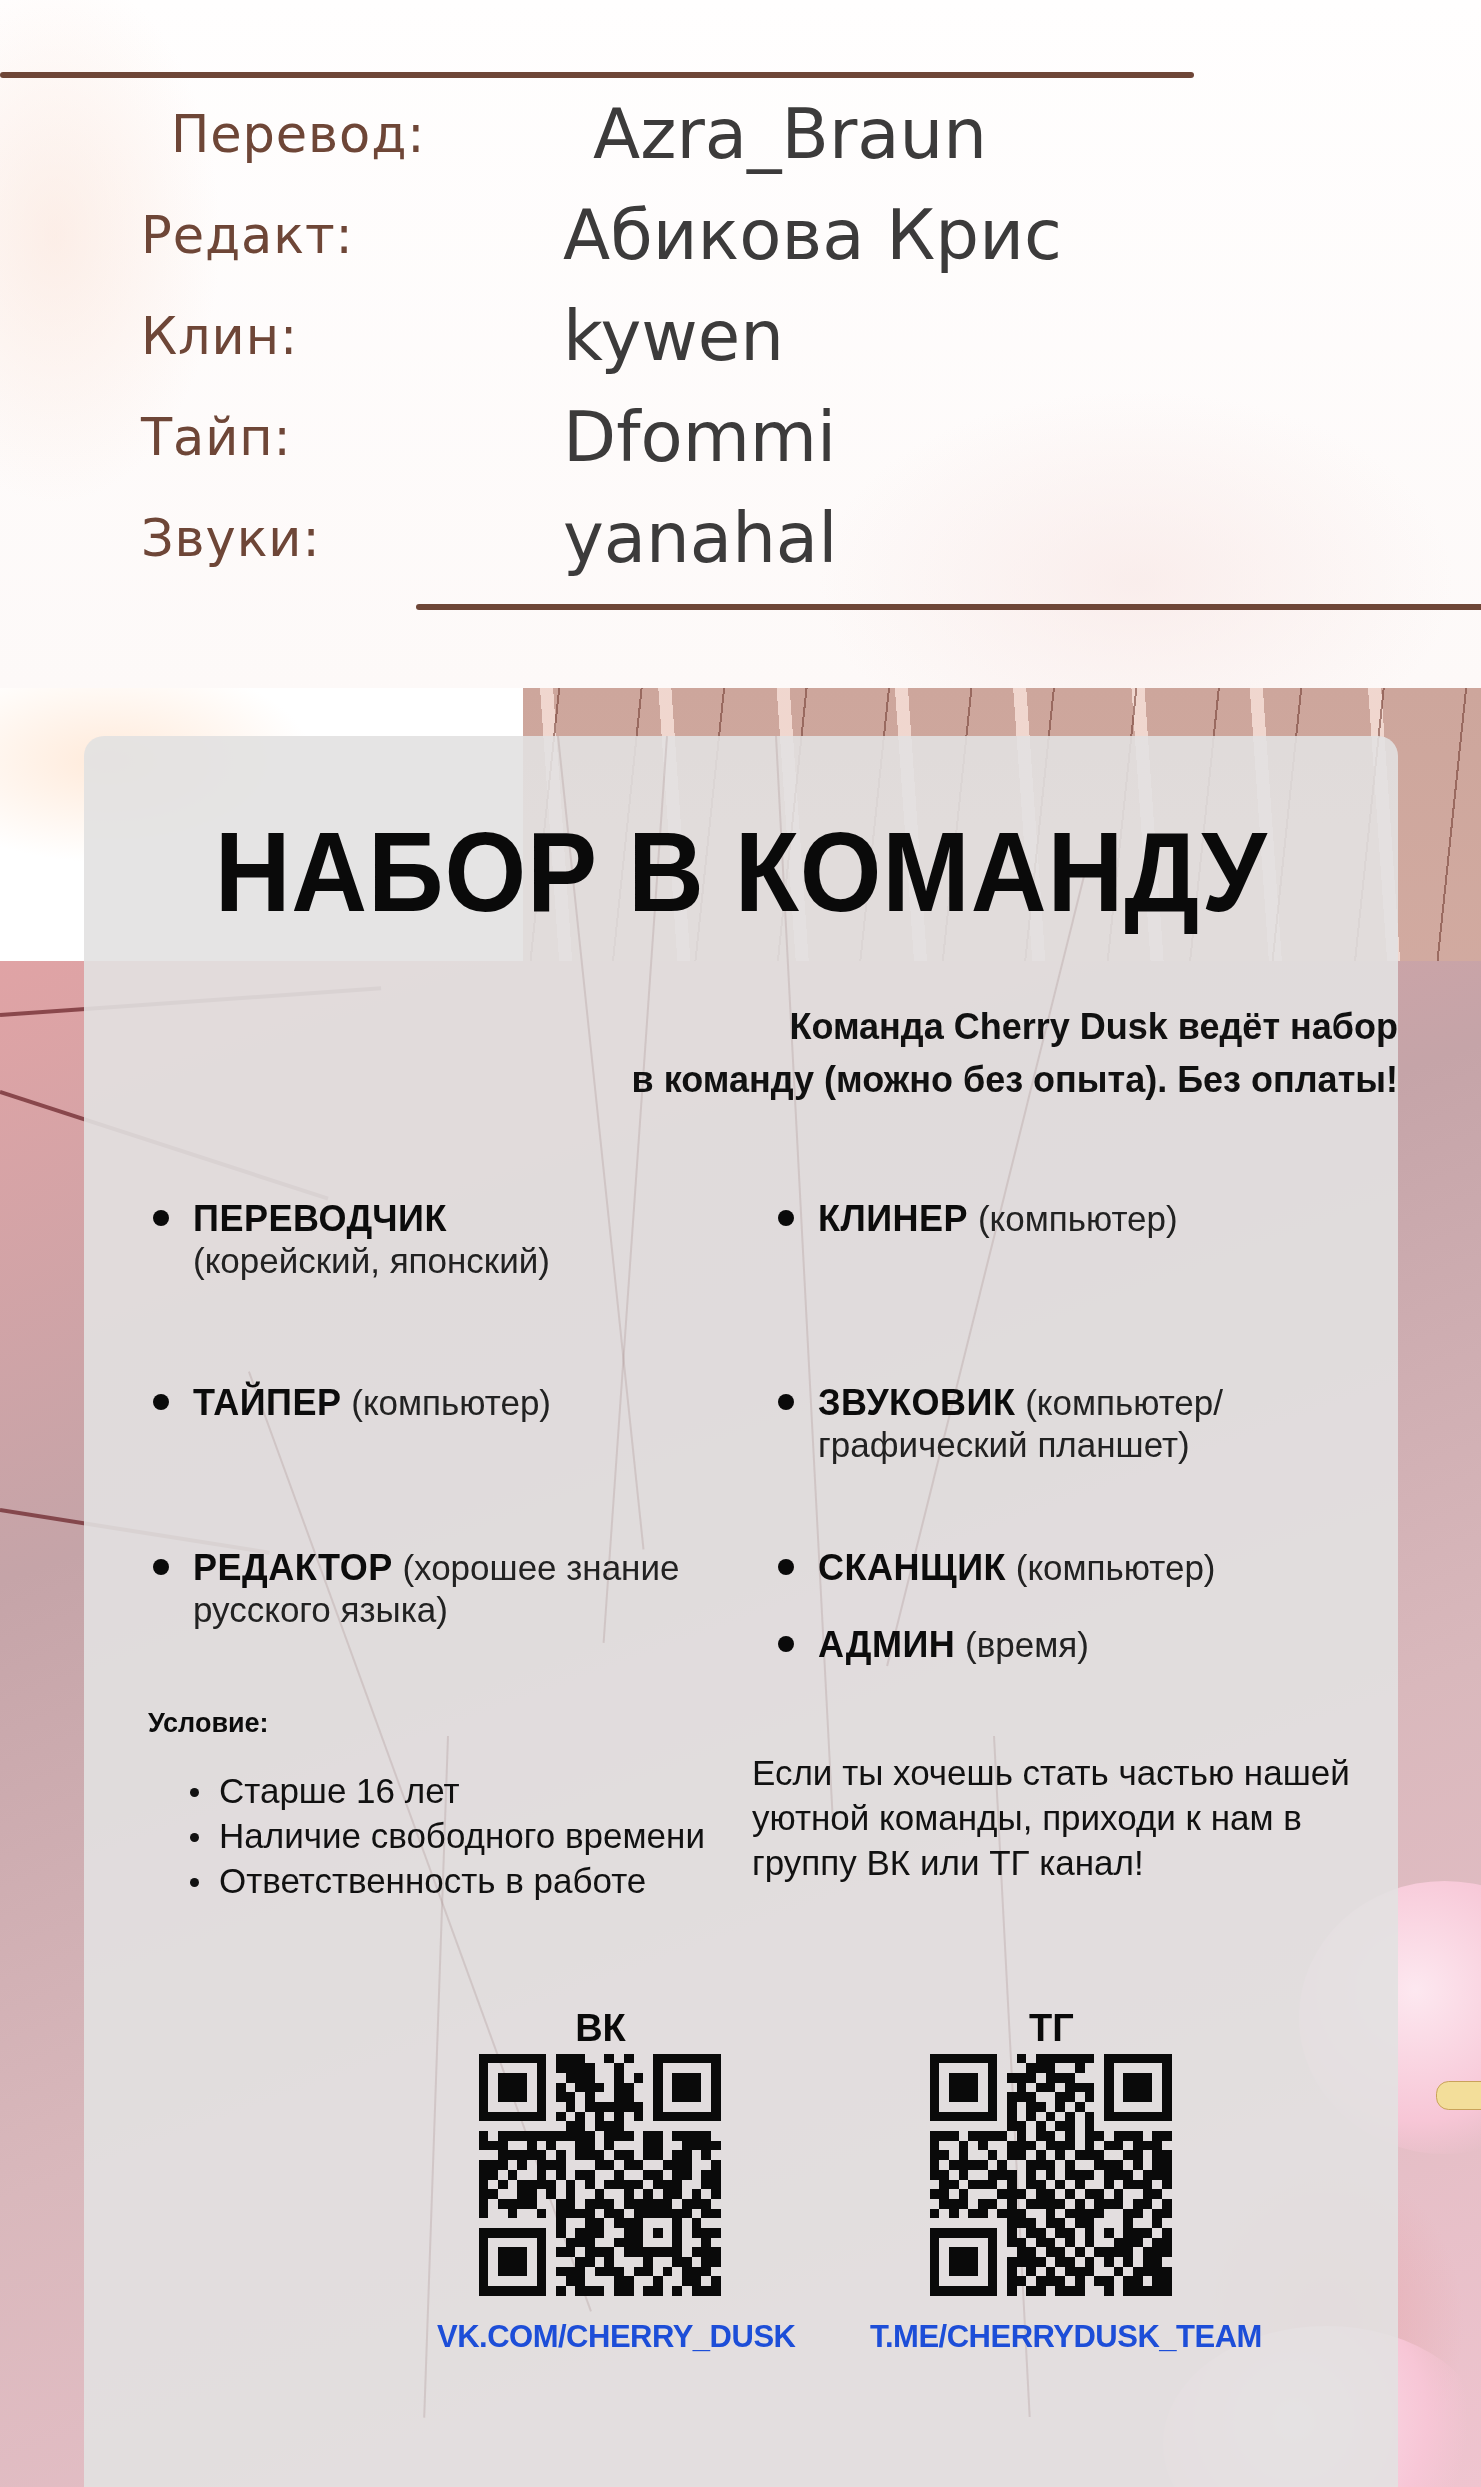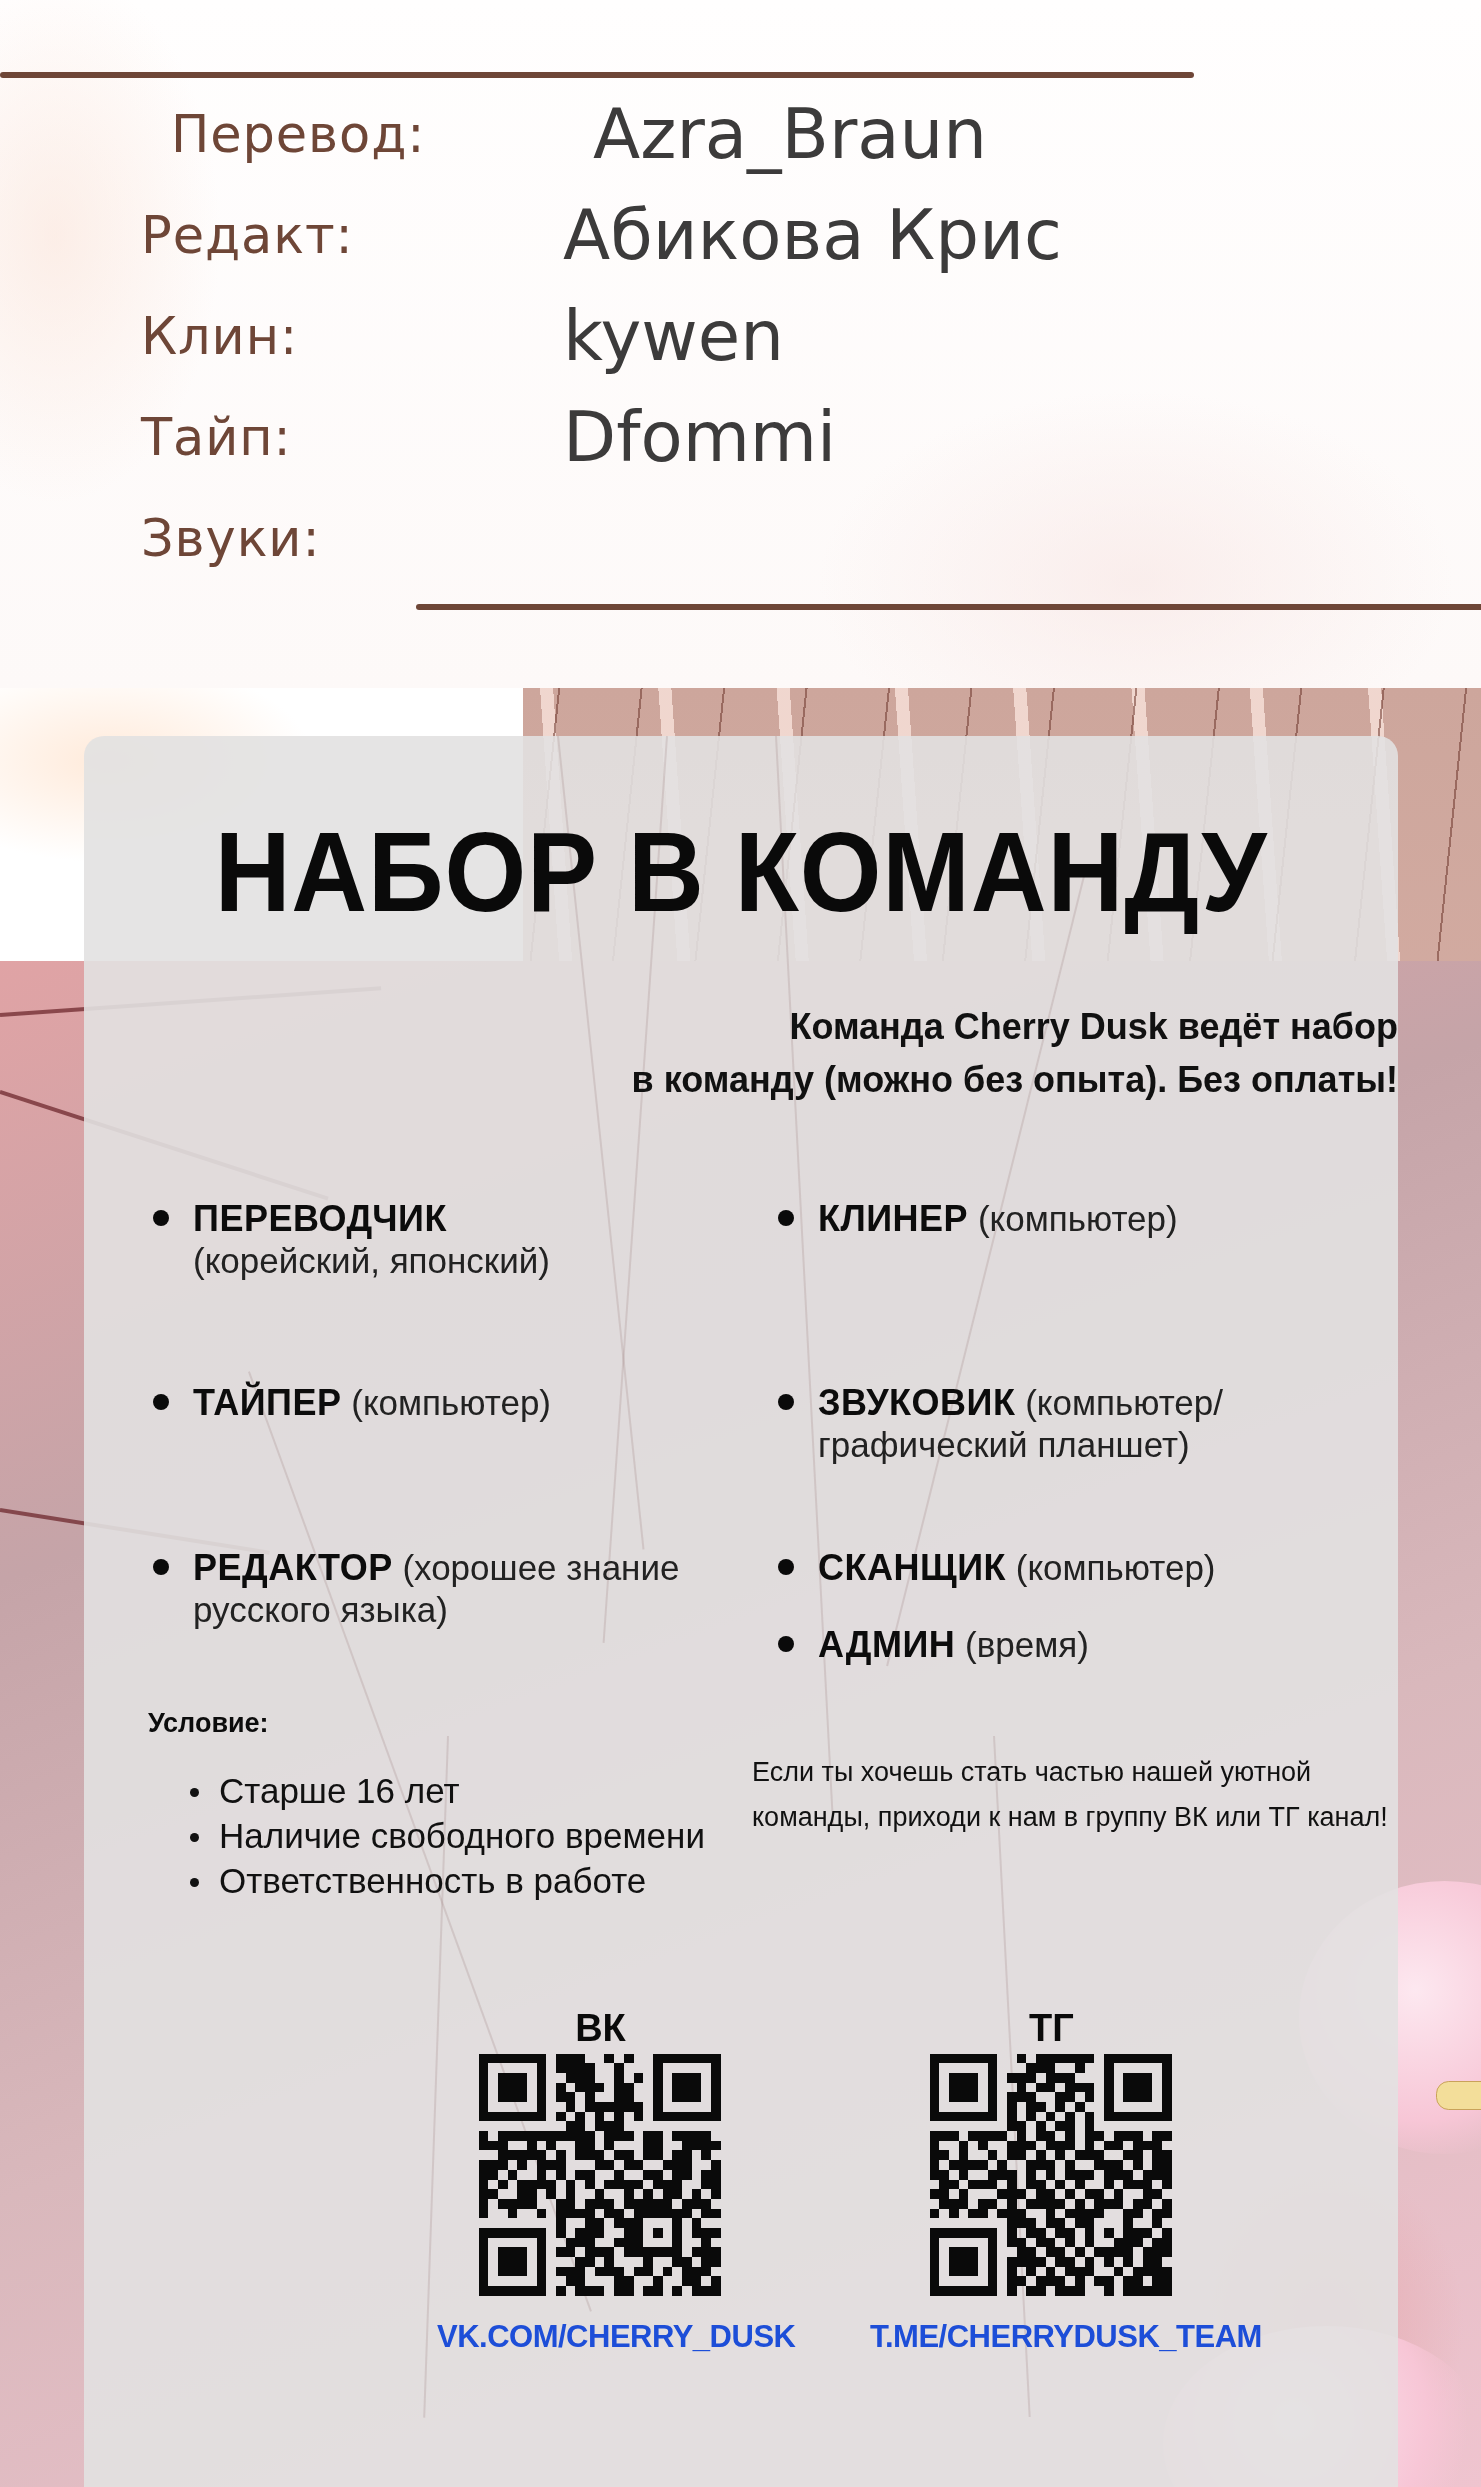--- a/index.html
+++ b/index.html
@@ -101,21 +101,21 @@
   .conditions-list {
     position: absolute; left: 84px; top: 1014px; margin: 18px; padding: 0; list-style: none;
     font-family: "Liberation Sans", sans-serif; font-size: 35px; line-height: 45px; color: #111;
   }
   .conditions-list li { position: relative; padding-left: 33px; }
   .conditions-list li::before {
     content: ""; position: absolute; left: 3.6px; top: 20px; width: 9px; height: 9px; border-radius: 50%; background: #111;
   }
   .invite {
     position: absolute; left: 668px; top: 1014px; width: 636px;
-    font-family: "Liberation Sans", sans-serif; font-size: 27px; line-height: 45px; color: #111;
+    font-family: "Liberation Sans", sans-serif; font-size: 35px; line-height: 45px; color: #111;
   }
 
   .qr-block { position: absolute; width: 327px; text-align: center; }
   .qr-label {
     font-family: "Liberation Sans", sans-serif; font-weight: bold; font-size: 38px; line-height: 44px; color: #0a0a0a;
   }
   .qr {
     display: grid; grid-template-columns: repeat(25, 9.7px); grid-auto-rows: 9.7px;
     width: 244px; margin: 3.6px auto 0 auto;
   }
@@ -153,20 +153,21 @@
 <div class="credit-row" style="top:291px;">
   <span class="credit-role">Клин:</span>
   <span class="credit-name">kywen</span>
 </div>
 <div class="credit-row" style="top:392px;">
   <span class="credit-role">Тайп:</span>
   <span class="credit-name">Dfommi</span>
 </div>
 <div class="credit-row" style="top:493px;">
   <span class="credit-role">Звуки:</span>
+  <span class="credit-name">yanahal</span>
 </div>
 
 <div class="rule" style="left:416px;top:604px;width:1065px;border-radius:3.6px 0 0 3.6px;"></div>
 
 <div class="panel">
   <div class="panel-lines">
     <div class="panel-line" style="left:473px;top:0;height:818px;transform:rotate(-6deg);"></div>
     <div class="panel-line" style="left:582px;top:0;height:909px;transform:rotate(4deg);"></div>
     <div class="panel-line" style="left:691px;top:0;height:1090px;transform:rotate(-3deg);"></div>
     <div class="panel-line" style="left:1000px;top:136px;height:818px;transform:rotate(14deg);"></div>

